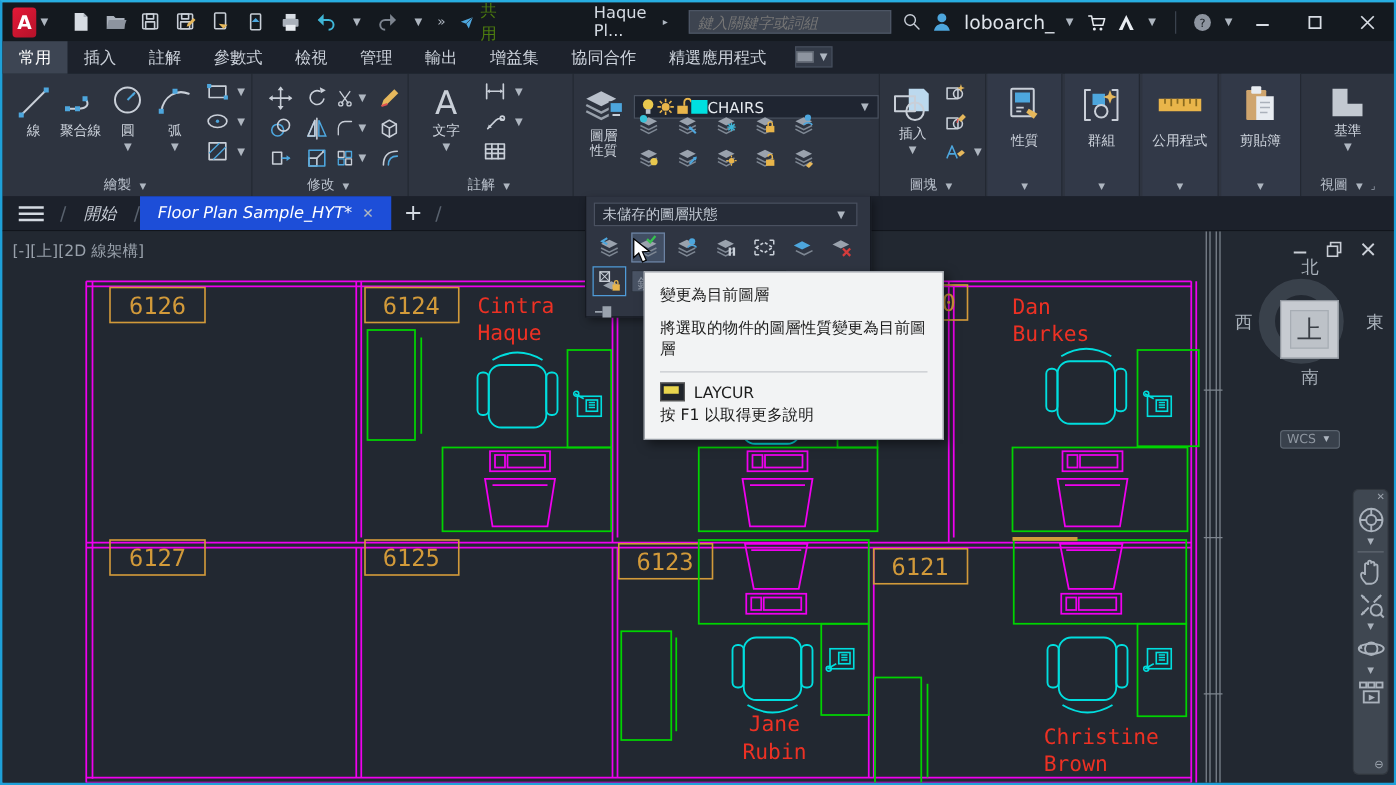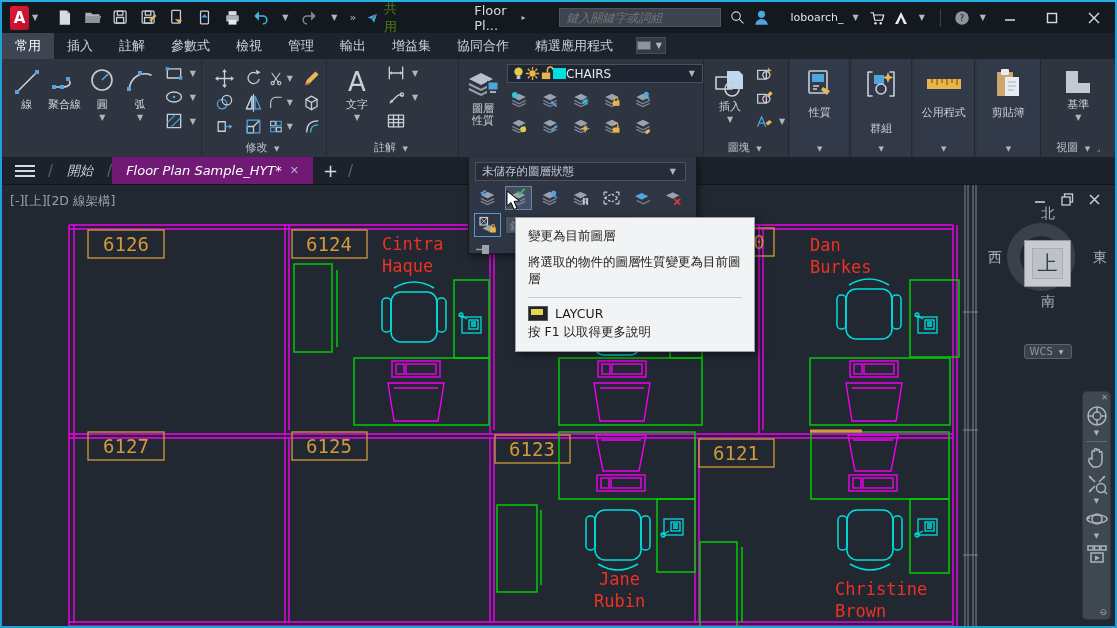--- a/index.html
+++ b/index.html
@@ -10,26 +10,26 @@
   .titlebar{position:absolute;left:0;top:0;width:100%;height:31px;background:#14191f;
             display:flex;align-items:center;color:#cfd5dd;font-size:13px;}
   .alogo{width:26px;height:24px;margin-left:8px;border-radius:3px;
          background:linear-gradient(135deg,#e51937 0%,#b5122a 100%);color:#fff;font-weight:bold;
          display:flex;align-items:center;justify-content:center;font-size:15px;}
   .caret{font-size:8px;color:#aeb6c0;margin:0 3px;}
   .qat{display:flex;align-items:center;gap:9px;margin-left:14px;}
   .qat .ic{width:19px;height:19px;display:block;}
   .share{display:flex;align-items:center;gap:5px;margin-left:10px;color:#4d7c0f;}
   .doc-title{margin-left:72px;color:#d4dae2;}
-  .searchbox{margin-left:31px;width:185px;height:19px;background:#3d4450;border:1px solid #4c5564;
+  .searchbox{margin-left:14px;width:185px;height:19px;background:#3d4450;border:1px solid #4c5564;
              display:flex;align-items:center;}
   .searchbox input{flex:1;background:transparent;border:none;outline:none;color:#9aa2ad;
                    font-style:italic;font-size:12px;padding:0 6px;}
   .tb-right{display:flex;align-items:center;margin-left:8px;gap:6px;}
-  .username{color:#dfe4ea;font-size:11px;margin-left:13px;}
+  .username{color:#dfe4ea;font-size:15px;margin-left:2px;}
   .tb-sep{width:1px;height:18px;background:#3a424d;margin:0 6px;}
   .winbtns{display:flex;margin-left:auto;}
   .winbtn{width:42px;height:31px;display:flex;align-items:center;justify-content:center;color:#d8dde4;}
   
   .rtabs{position:absolute;left:0;top:31px;width:100%;height:26px;background:#1d222c;
          display:flex;align-items:stretch;color:#ccd2db;font-size:13px;}
   .rtab{padding:0 13px;display:flex;align-items:center;}
   .rtab.active{background:#3d4553;color:#fff;}
   .gallerybtn{width:30px;height:17px;background:#333a47;border:1px solid #454d5b;margin:4px 0 0 10px;
               display:flex;align-items:center;justify-content:center;gap:2px;}
@@ -44,38 +44,38 @@
   .bigbtn .lbl{line-height:12px;text-align:center;}
   .ic{display:block;}
   .stroke{stroke:#c9cfd8;fill:none;stroke-width:1.6;stroke-linecap:round;stroke-linejoin:round;}
   .bluefill{fill:#4da6dd;}
   .goldfill{fill:#e6b85c;}
   .grid-mod{position:absolute;left:8px;top:8px;display:grid;grid-template-columns:repeat(4,28px);
             grid-auto-rows:23px;gap:1px;}
   .cell{display:flex;align-items:center;justify-content:center;color:#aeb6c0;}
   .smallrow{display:flex;align-items:center;gap:2px;height:24px;}
   
-  .layerdd{position:absolute;left:48px;top:5px;width:196px;height:19px;background:#1f2531;
+  .layerdd{position:absolute;left:48px;top:17px;width:196px;height:19px;background:#1f2531;
            border:1px solid #49515f;display:flex;align-items:center;gap:0;padding:0 4px;
            color:#e6eaef;font-size:12px;}
   .swatch{width:13px;height:11px;background:#00e0e0;}
   .lrow{position:absolute;left:48px;display:flex;gap:7px;}
   .ltool{width:24px;height:22px;display:flex;align-items:center;justify-content:center;}
   
   .tile{background:#323948;margin:0 1px;display:flex;flex-direction:column;align-items:center;
         color:#ccd2db;font-size:11px;padding-top:8px;}
   .tile .plabel{bottom:3px;}
   
   .ftabs{position:absolute;left:0;top:155px;width:100%;height:28px;background:#1c212b;display:flex;
          align-items:stretch;color:#c8ced7;font-size:13px;border-bottom:1px solid #11151c;}
   .hamb{width:46px;display:flex;flex-direction:column;justify-content:center;align-items:center;gap:3px;}
   .hamb span{display:block;width:20px;height:2px;background:#d4dae2;}
   .slash{color:#59626e;display:flex;align-items:center;font-size:15px;}
   .ftab{display:flex;align-items:center;padding:0 14px;gap:8px;font-style:italic;}
-  .ftab.active{background:#701a75;color:#fff;}
+  .ftab.active{background:#1d4ed8;color:#fff;}
   .ftab .x{color:#aeb6c0;font-size:11px;}
   .plus{display:flex;align-items:center;padding:0 10px;font-size:18px;color:#d4dae2;}
   
   .canvas{position:absolute;left:0;top:183px;width:1113px;height:443px;background:#222831;}
   .vplabel{position:absolute;left:8px;top:8px;color:#98a0aa;font-size:12.5px;z-index:2;}
   .docbtns{position:absolute;right:14px;top:8px;display:flex;gap:14px;z-index:2;}
   
   .vcube{position:absolute;left:992px;top:25px;width:110px;height:150px;z-index:2;}
   .vring{position:absolute;left:13px;top:13px;width:68px;height:68px;border-radius:50%;
          border:13px solid rgba(70,78,89,.65);}
@@ -192,21 +192,21 @@
       <span class="caret">▼</span>
       <span style="color:#aeb6c0;font-size:11px;">»</span>
     </div>
     <div class="share">
       <svg class="ic" viewBox="0 0 24 24" width="18" height="18">
           <path d="M3 11l18-7-6 17-4-7z" fill="#4da6dd"></path>
           <path d="M11 14l10-10" stroke="#2e3440" stroke-width="1.2"></path>
         </svg>
       <span>共用</span>
     </div>
-    <span class="doc-title">Floor Pl...</span>
+    <span class="doc-title">Haque Pl...</span>
     <span class="caret">▸</span>
     <div class="searchbox">
       <input placeholder="鍵入關鍵字或詞組" style="">
     </div>
     <div class="tb-right">
       <svg class="ic" viewBox="0 0 24 24" width="17" height="17">
           <circle cx="10" cy="10" r="6" class="stroke"></circle>
           <path d="M15 15l5 5" class="stroke"></path>
         </svg>
       <svg class="ic" viewBox="0 0 24 24" width="19" height="19">
@@ -324,20 +324,21 @@
           </div>
           <div class="smallrow">
             <svg class="ic" width="22" height="20" viewBox="0 0 24 24">
                 <rect x="4" y="4" width="16" height="16" class="stroke"></rect>
                 <path d="M4 14L14 4M8 20L20 8" stroke="#4da6dd" stroke-width="1.3"></path>
               </svg>
             <span class="caret">▼</span>
           </div>
         </div>
       </div>
+      <div class="plabel"><span>繪製</span> <span class="caret">▼</span></div>
     </div>
 
     <div class="panel" style="width:126px">
       <div class="grid-mod">
         <div class="cell">
             <svg width="19" height="19" viewBox="0 0 24 24">
               <path d="M12 2v20M2 12h20" class="stroke"></path>
               <path d="M12 0l3 4h-6zM12 24l3-4h-6zM0 12l4-3v6zM24 12l-4-3v6z" fill="#c9cfd8"></path>
             </svg>
           </div>
@@ -606,21 +607,21 @@
       <div class="plabel"><span class="caret">▼</span></div>
     </div>
 
     <div class="panel tile" style="width:60px">
       <svg class="ic" width="34" height="34" viewBox="0 0 34 34">
           <path d="M8 5H4v24h4M26 5h4v24h-4" class="stroke"></path>
           <rect x="10" y="8" width="10" height="9" fill="#4da6dd"></rect>
           <circle cx="17" cy="22" r="5" class="stroke"></circle>
           <path d="M24 5l1.5 4 4 1.5-4 1.5-1.5 4-1.5-4-4-1.5 4-1.5z" class="goldfill"></path>
         </svg>
-      <span style="margin-top:20px">群組</span>
+      <span style="margin-top:4px">群組</span>
       <div class="plabel"><span class="caret">▼</span></div>
     </div>
 
     <div class="panel tile" style="width:62px">
       <svg class="ic" width="40" height="34" viewBox="0 0 40 34">
           <rect x="3" y="12" width="34" height="10" fill="#e9b54a"></rect>
           <path d="M8 12v4M13 12v6M18 12v4M23 12v6M28 12v4M33 12v6" stroke="#8a6b1f" stroke-width="1.4"></path>
         </svg>
       <span style="margin-top:4px">公用程式</span>
       <div class="plabel"><span class="caret">▼</span></div>

